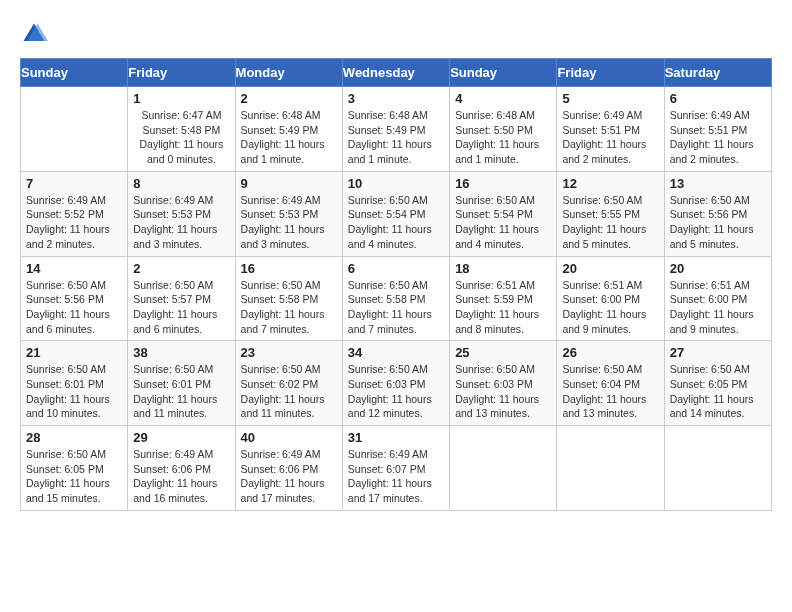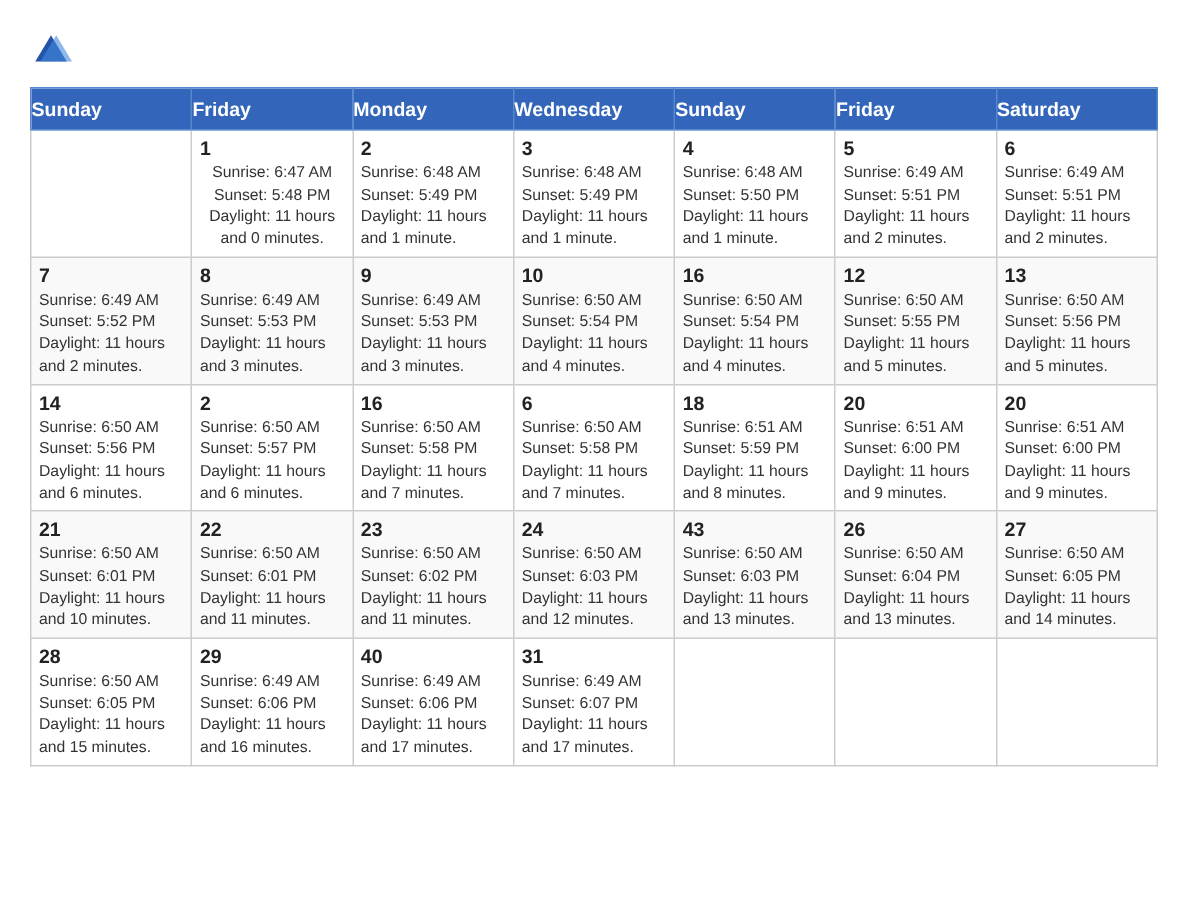--- a/index.html
+++ b/index.html
@@ -269,42 +269,42 @@
       </tr>
       <tr>
         <td>
           <span class="day-number">21</span>
           <div class="day-info" style="white-space: pre-line;">Sunrise: 6:50 AM
 Sunset: 6:01 PM
 Daylight: 11 hours
 and 10 minutes.</div>
         </td>
         <td>
-          <span class="day-number">22</span>
+          <span class="day-number">38</span>
           <div class="day-info" style="white-space: pre-line;">Sunrise: 6:50 AM
 Sunset: 6:01 PM
 Daylight: 11 hours
 and 11 minutes.</div>
         </td>
         <td>
           <span class="day-number">23</span>
           <div class="day-info" style="white-space: pre-line;">Sunrise: 6:50 AM
 Sunset: 6:02 PM
 Daylight: 11 hours
 and 11 minutes.</div>
         </td>
         <td>
-          <span class="day-number">24</span>
+          <span class="day-number">34</span>
           <div class="day-info" style="white-space: pre-line;">Sunrise: 6:50 AM
 Sunset: 6:03 PM
 Daylight: 11 hours
 and 12 minutes.</div>
         </td>
         <td>
-          <span class="day-number">43</span>
+          <span class="day-number">25</span>
           <div class="day-info" style="white-space: pre-line;">Sunrise: 6:50 AM
 Sunset: 6:03 PM
 Daylight: 11 hours
 and 13 minutes.</div>
         </td>
         <td>
           <span class="day-number">26</span>
           <div class="day-info" style="white-space: pre-line;">Sunrise: 6:50 AM
 Sunset: 6:04 PM
 Daylight: 11 hours

